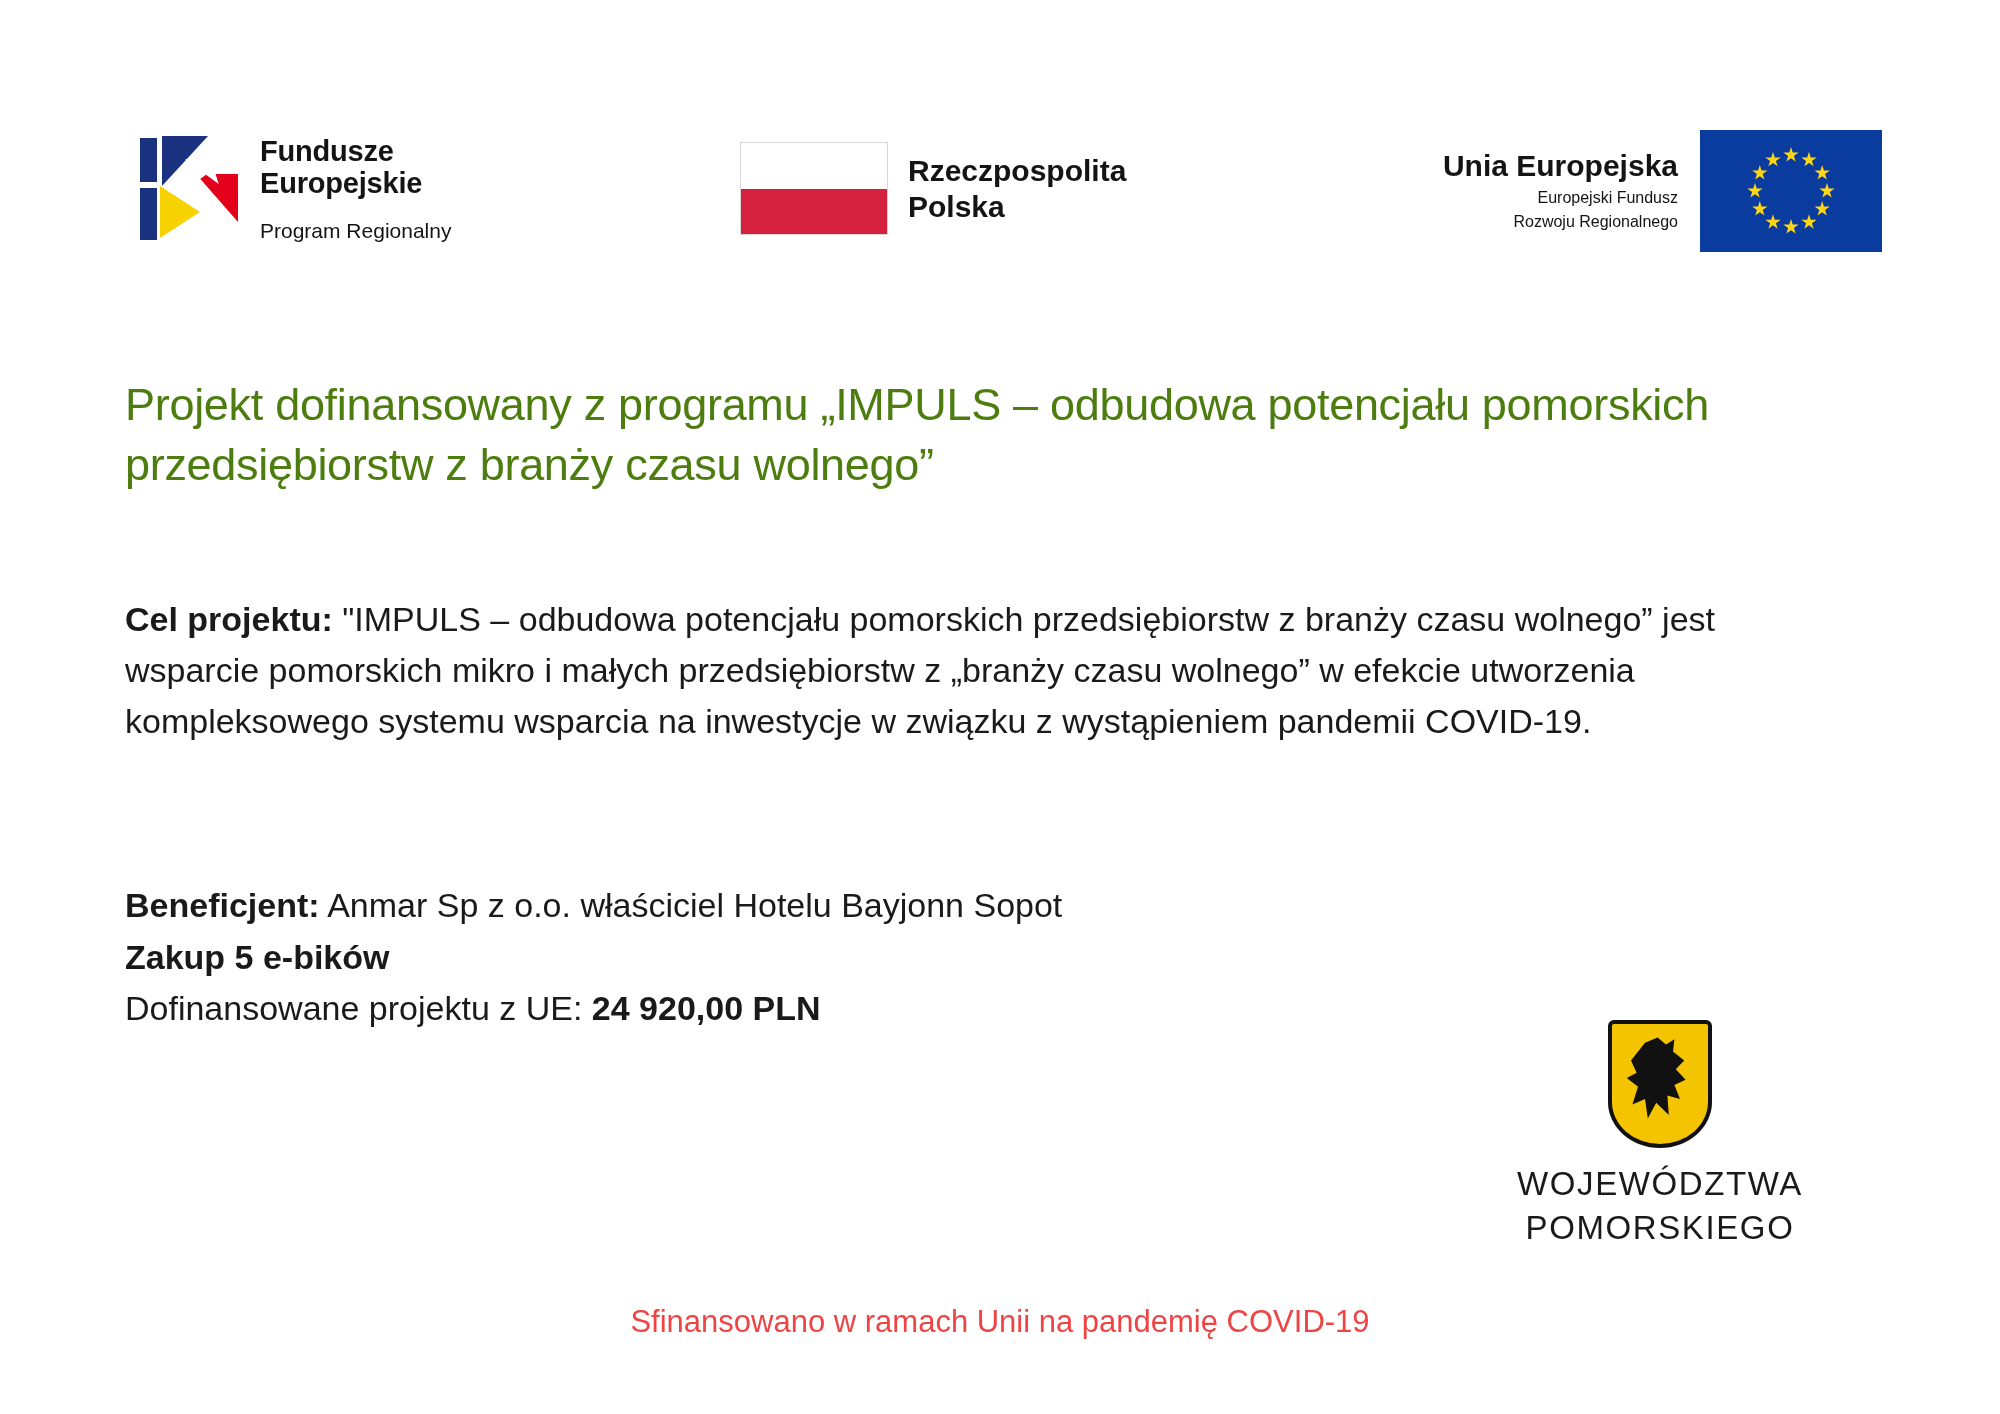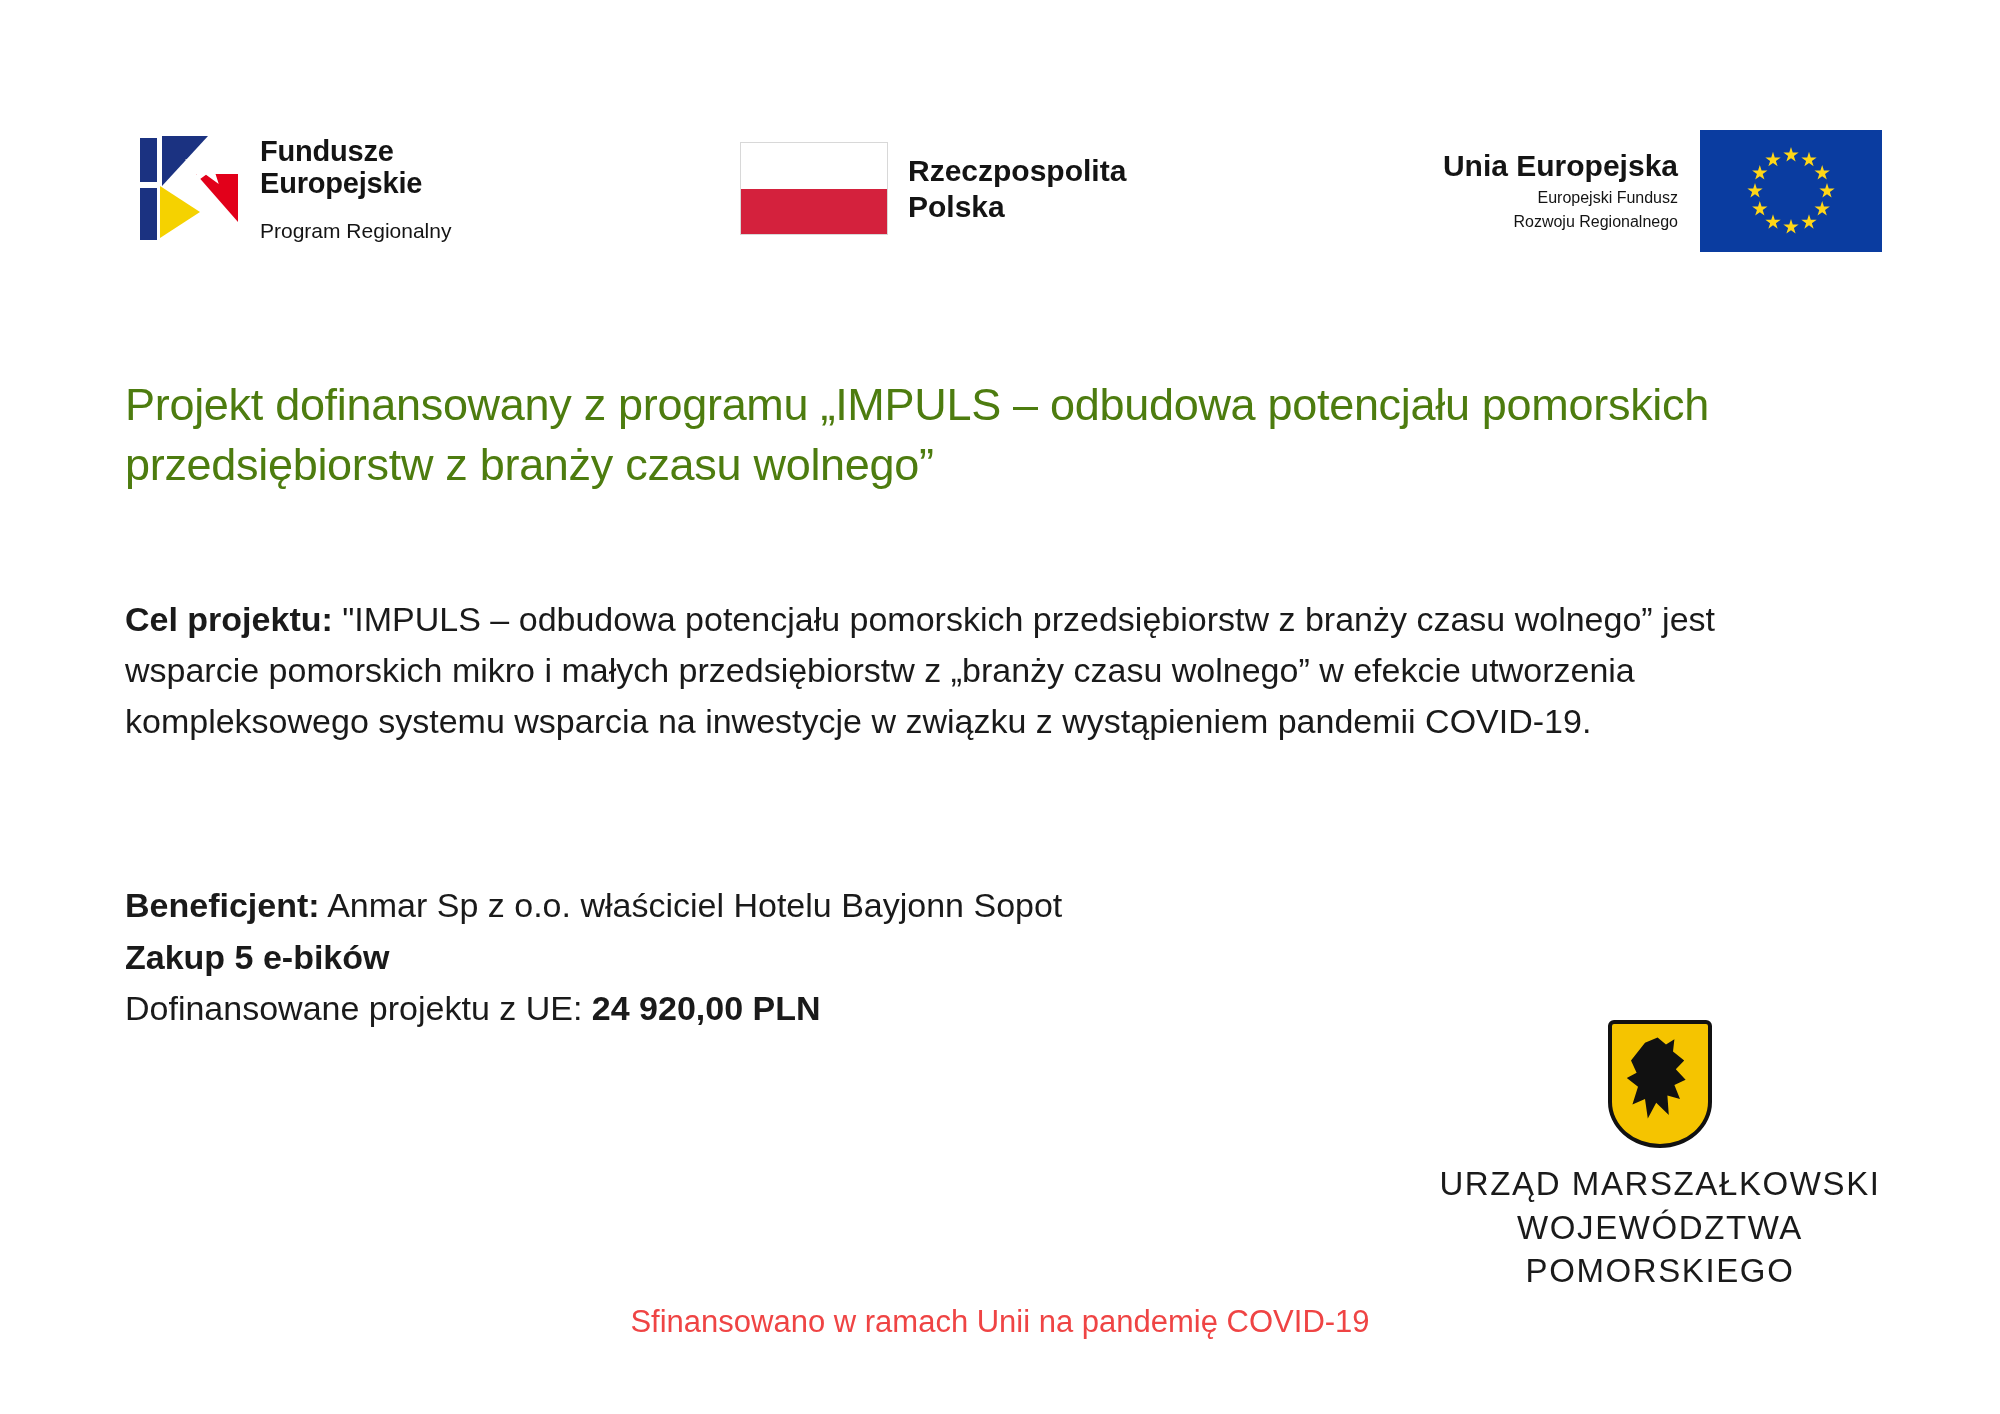--- a/index.html
+++ b/index.html
@@ -303,17 +303,16 @@
   <div>
     <span>Dofinansowane projektu z UE: </span><b>24 920,00 PLN</b>
   </div>
 </div>
 
 <div class="pomorskie">
   <div class="crest">
     <div class="shield"></div>
     <div class="griffin"></div>
   </div>
-  <div class="pom-line">URZĄD MARSZAŁKOWSKI</div>
   <div class="pom-line">WOJEWÓDZTWA POMORSKIEGO</div>
 </div>
 
 <div class="footer">Sfinansowano w ramach Unii na pandemię COVID-19</div>
 
 </body></html>

